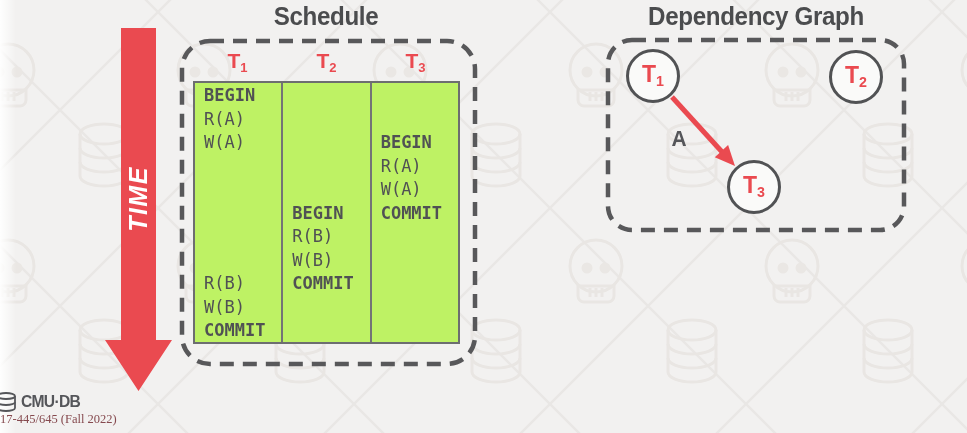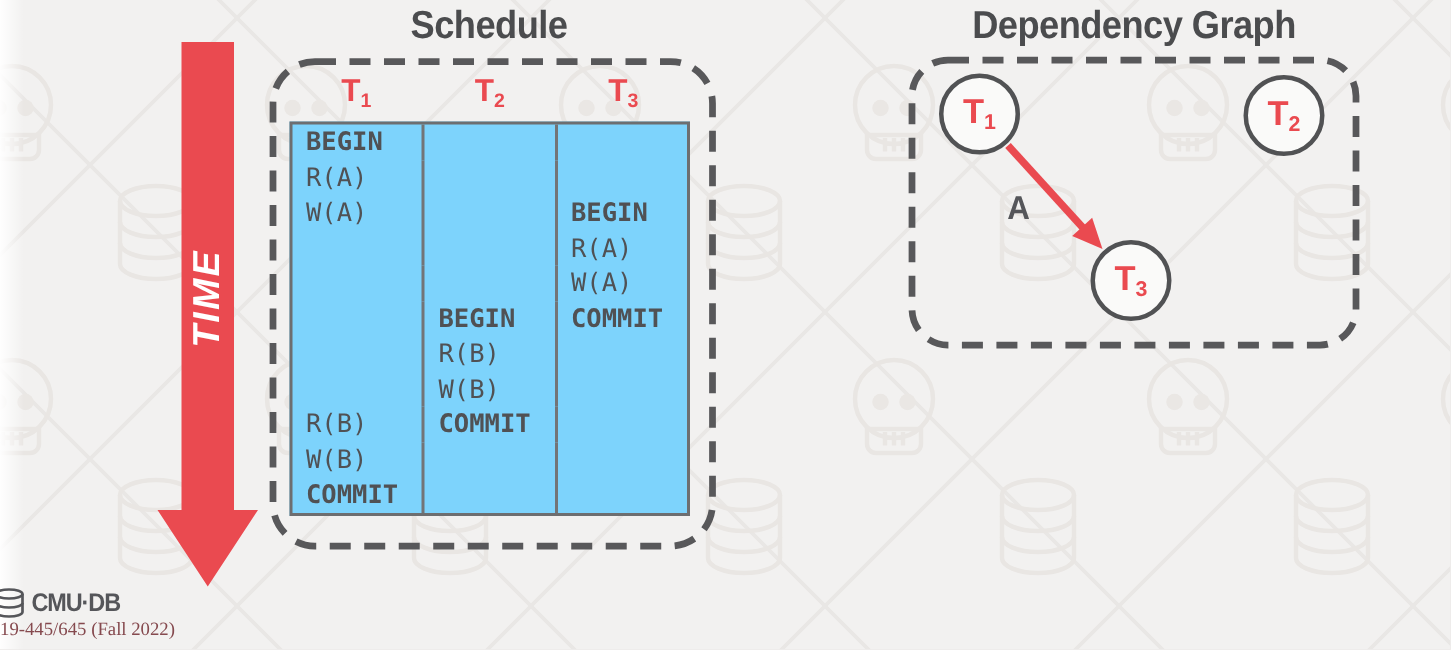--- a/index.html
+++ b/index.html
@@ -35,21 +35,21 @@
     text-align:center;
     color:#ea4a50;
     font-weight:bold;
     font-size:21px;
   }
   .th .sub,.nl .sub{font-size:.62em;vertical-align:-4px;}
   #th-t1{left:193px;} #th-t2{left:282px;} #th-t3{left:371px;}
 
   #sched-table{
     left:193px;top:81px;width:267px;height:263px;
-    background:#7dd3fc;
+    background:#bef264;
     border:2px solid #6d6e70;
     box-sizing:border-box;
     display:flex;flex-direction:column;
   }
   .sched-row{flex:1;display:flex;}
   .sched-cell{
     flex:1;
     box-sizing:border-box;
     padding:1px 0 0 9px;
     font-family:"DejaVu Sans Mono","Liberation Mono",monospace;
@@ -241,15 +241,15 @@
   <div id="edge-label">A</div>
 
   <div id="logo-row">
     <svg width="24" height="20" viewBox="0 0 24 20" stroke="#55565a" stroke-width="1.8" fill="none">
       <path d="M3,4 C3,2.3 7,1 12,1 C17,1 21,2.3 21,4 C21,5.7 17,7 12,7 C7,7 3,5.7 3,4 Z"></path>
       <path d="M3,4 V16 C3,17.7 7,19 12,19 C17,19 21,17.7 21,16 V4"></path>
       <path d="M3,10 C3,11.7 7,13 12,13 C17,13 21,11.7 21,10"></path>
     </svg>
     <span id="logo-text">CMU·DB</span>
   </div>
-  <div id="course-text">19-445/645 (Fall 2022)</div>
+  <div id="course-text">17-445/645 (Fall 2022)</div>
 
 </div>
 
 </body></html>

